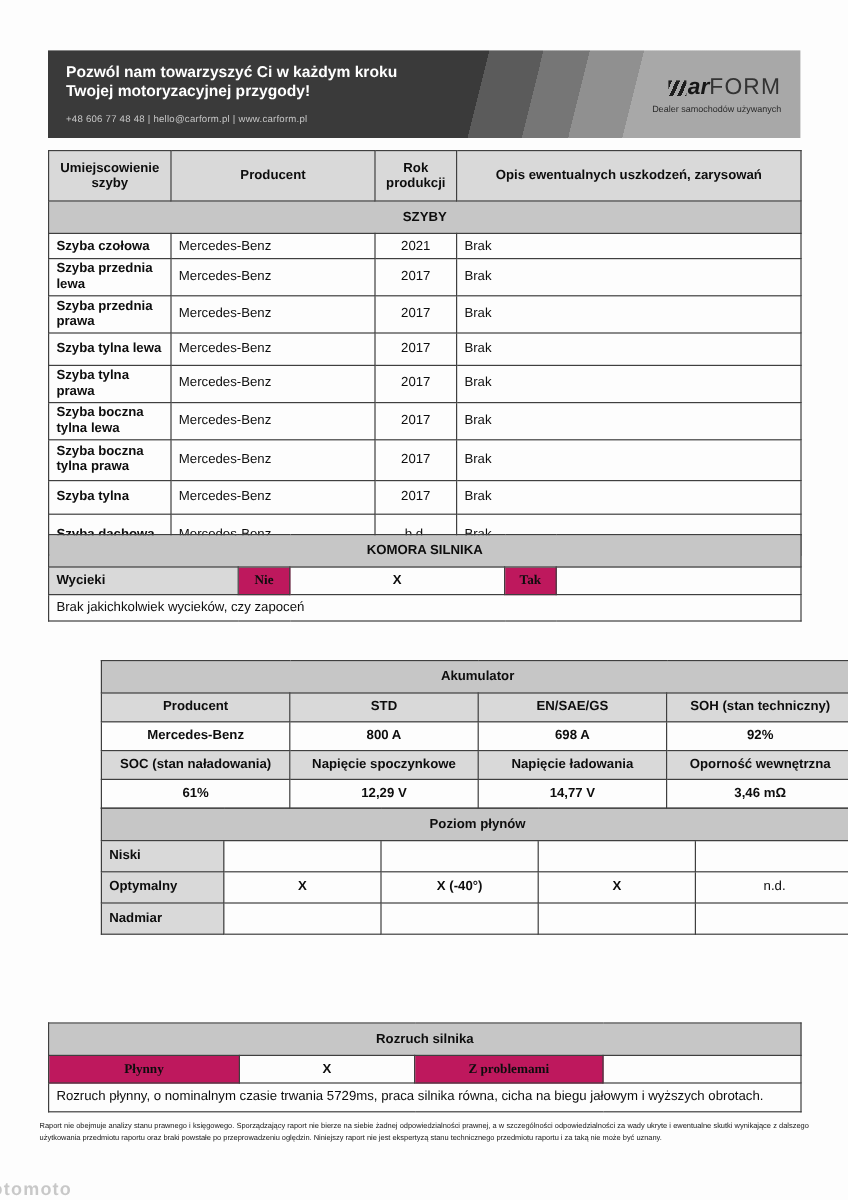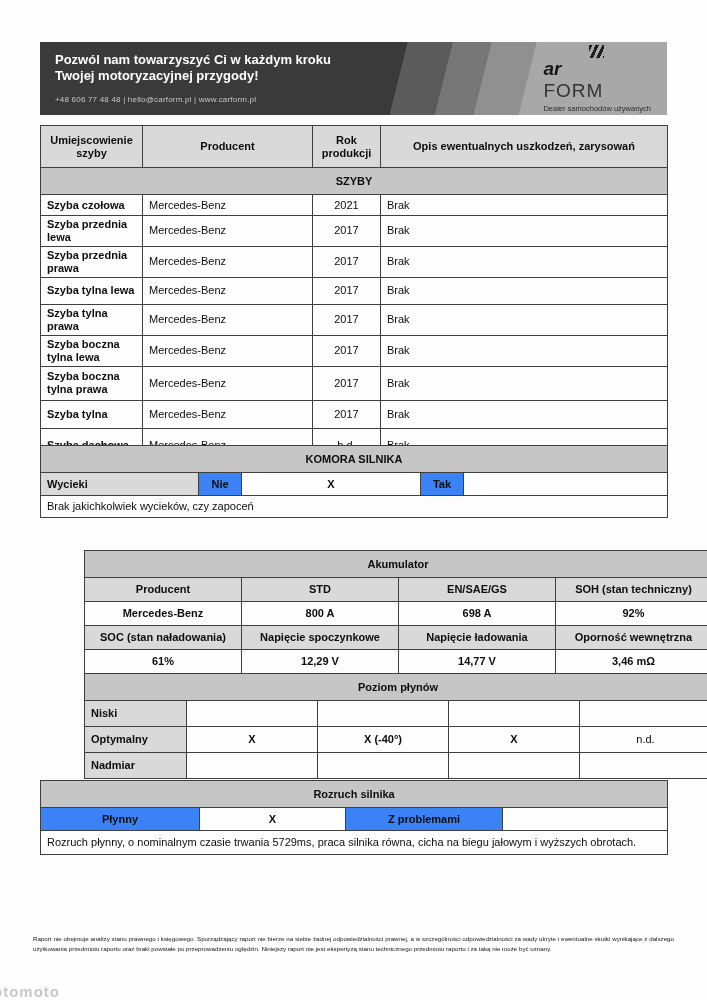--- a/index.html
+++ b/index.html
@@ -17,36 +17,36 @@
         #5b5b5b 57%, #5b5b5b 64%,
         #767676 64%, #767676 70%,
         #909090 70%, #909090 77%,
         #a8a8a8 77%, #a8a8a8 100%);
     display:flex; justify-content:space-between; box-sizing:border-box;
   }
   .banner-left { padding:10px 0 0 15px; }
   .tagline { font-size:13px; font-weight:bold; color:#ffffff; line-height:1.25; }
   .contact { margin-top:10px; font-size:8px; color:#c7c7c7; letter-spacing:.2px; }
   .banner-right { align-self:center; text-align:right; padding-right:16px; }
-  .logo-line { display:flex; align-items:baseline; justify-content:flex-end;flex-direction:column; }
+  .logo-line { display:flex; align-items:baseline; justify-content:flex-end; }
   .logo-icon {
     width:15px; height:13px; margin-right:1px; align-self:center;
     background:repeating-linear-gradient(115deg,#1d1d1d 0 3px,transparent 3px 6px);
   }
   .logo-ar { font-size:19px; font-weight:bold; color:#161616; font-style:italic; }
   .logo-form { font-size:19px; font-weight:300; color:#333333; letter-spacing:1px; }
   .logo-sub { font-size:7.5px; color:#2b2b2b; margin-top:2px; }
 
   
   table { border-collapse:collapse; table-layout:fixed; width:627px; font-size:11px; color:#0d0d0d; line-height:1.18; }
   td { border:1px solid #3f3f3f; padding:2px 6px; vertical-align:middle; word-wrap:break-word; }
   .band   { background:#c6c6c6; font-weight:bold; text-align:center; height:22px; }
   .hdr    { background:#d9d9d9; font-weight:bold; text-align:center; }
   .lbl    { background:#d9d9d9; font-weight:bold; }
-  .lblc   { background:#3b82f6; font-weight:bold; text-align:center; }
+  .lblc   { background:#be185d; font-weight:bold; text-align:center;font-family:Liberation Serif, serif; }
   .boldleft { font-weight:bold; }
   .ctr    { text-align:center; }
   .valb   { text-align:center; font-weight:bold; }
   .abs    { position:absolute; left:40px; }
 
   
   .footer {
     position:absolute; top:934px; left:33px; width:641px;
     font-size:6.2px; line-height:1.55; color:#161616; text-align:justify;
   }
@@ -244,21 +244,21 @@
         <td class="lbl">Nadmiar</td>
         <td class="valb"></td>
         <td class="valb"></td>
         <td class="valb"></td>
         <td class="valb"></td>
       </tr>
     </tbody>
       </table>
   </div>
 
-  <table class="abs" style="top:780px;">
+  <table class="abs" style="top:852px;">
     <colgroup>
         <col style="width:159px">
         <col style="width:146px">
         <col style="width:157px">
         <col style="width:165px">
       </colgroup>
     <tbody>
         <tr>
       <td class="band" colspan="4">Rozruch silnika</td>
     </tr>

